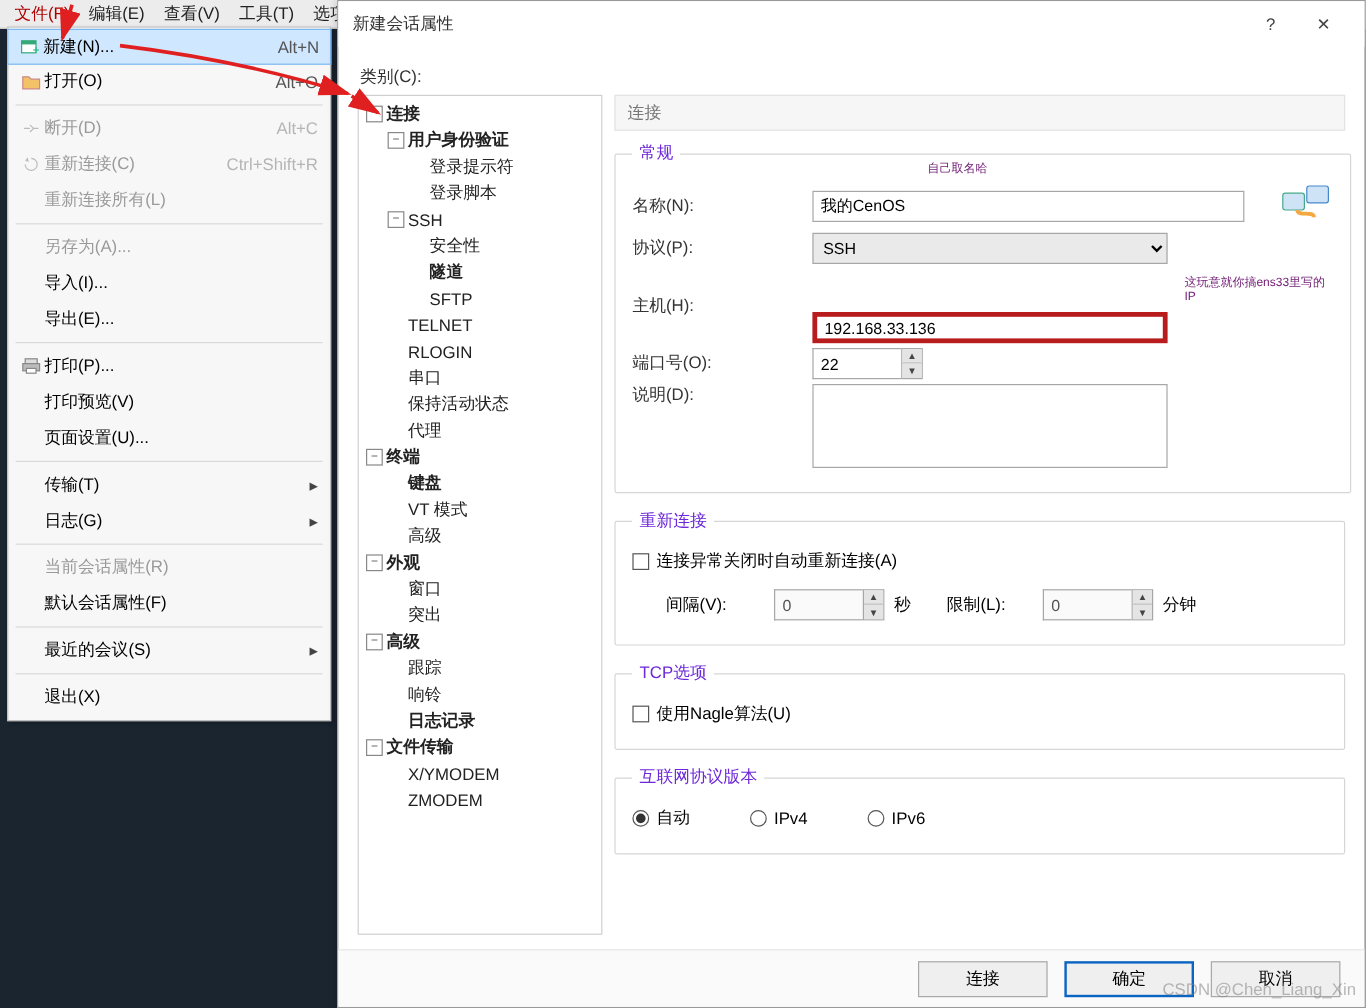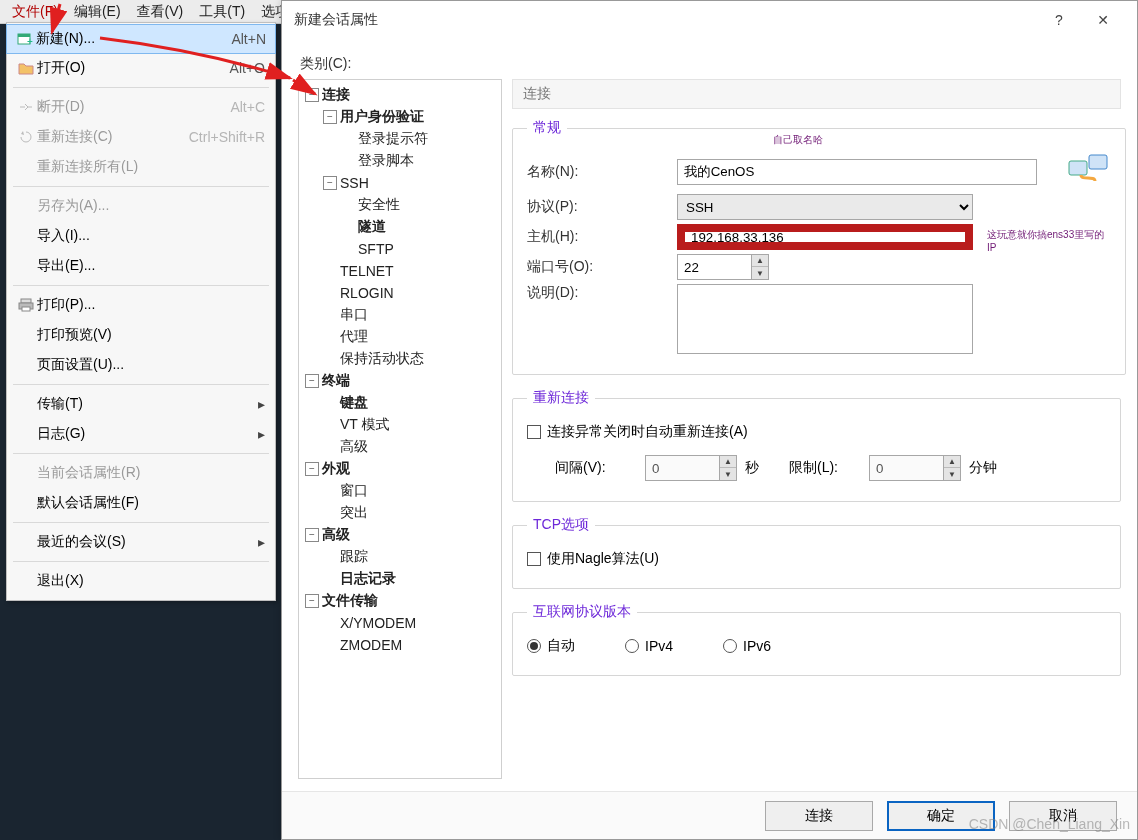--- a/index.html
+++ b/index.html
@@ -43,21 +43,21 @@
 .nlabel.bold { font-weight: 700; }
 
 
 .right-pane { flex: 1; display: flex; flex-direction: column; min-width: 0; }
 .head-box { border: 1px solid #e3e3e3; background: #f6f6f6; color: #777; height: 30px; display: flex; align-items: center; padding: 0 10px; margin-bottom: 10px; }
 fieldset { border: 1px solid #d6d6d6; border-radius: 2px; margin: 0 0 14px; padding: 12px 14px 16px; position: relative; }
 legend { padding: 0 6px; color: #6d28d9; }
 .row { display: flex; align-items: center; margin: 4px 0; }
 .row .lab { width: 150px; color: #333; }
 .inp-text { border: 1px solid #a7a7a7; height: 26px; padding: 0 6px; background: #fff; }
-.inp-text.blue { border: 8px solid #b91c1c; }
+.inp-text.blue { border: 4px solid #b91c1c; margin-top: 36px; }
 select { border: 1px solid #a7a7a7; height: 26px; padding: 0 4px; background: #eaeaea; }
 textarea { border: 1px solid #a7a7a7; resize: none; }
 .spin { display: inline-flex; }
 .spin input { width: 74px; height: 26px; border: 1px solid #a7a7a7; border-right: none; padding: 0 6px; }
 .spin .btns { display: flex; flex-direction: column; border: 1px solid #a7a7a7; }
 .spin .b { width: 16px; height: 12px; background: #e4e4e4; display: flex; align-items: center; justify-content: center; font-size: 8px; color: #444; }
 .spin .b:first-child { border-bottom: 1px solid #bbb; }
 .cb { display: inline-flex; align-items: center; gap: 6px; }
 .cb-box { width: 14px; height: 14px; border: 1px solid #555; background: #fff; }
 .rb { display: inline-flex; align-items: center; gap: 6px; margin-right: 50px; }
@@ -276,27 +276,27 @@
                 </li>
               <li>
                   <div class="node">
                     <span class="tog empty"></span>
                     <span class="nlabel">串口</span>
                   </div>
                 </li>
               <li>
                   <div class="node">
                     <span class="tog empty"></span>
+                    <span class="nlabel">保持活动状态</span>
+                  </div>
+                </li>
+              <li>
+                  <div class="node">
+                    <span class="tog empty"></span>
                     <span class="nlabel">代理</span>
-                  </div>
-                </li>
-              <li>
-                  <div class="node">
-                    <span class="tog empty"></span>
-                    <span class="nlabel">保持活动状态</span>
                   </div>
                 </li>
             </ul>
           </li>
           <li>
               <div class="node">
                 <span class="tog">−</span>
                 <span class="nlabel bold">终端</span>
               </div>
             <ul>
@@ -343,20 +343,26 @@
           <li>
               <div class="node">
                 <span class="tog">−</span>
                 <span class="nlabel bold">高级</span>
               </div>
             <ul>
               <li>
                   <div class="node">
                     <span class="tog empty"></span>
                     <span class="nlabel">跟踪</span>
+                  </div>
+                </li>
+              <li>
+                  <div class="node">
+                    <span class="tog empty"></span>
+                    <span class="nlabel">响铃</span>
                   </div>
                 </li>
               <li>
                   <div class="node">
                     <span class="tog empty"></span>
                     <span class="nlabel bold">日志记录</span>
                   </div>
                 </li>
             </ul>
           </li>

